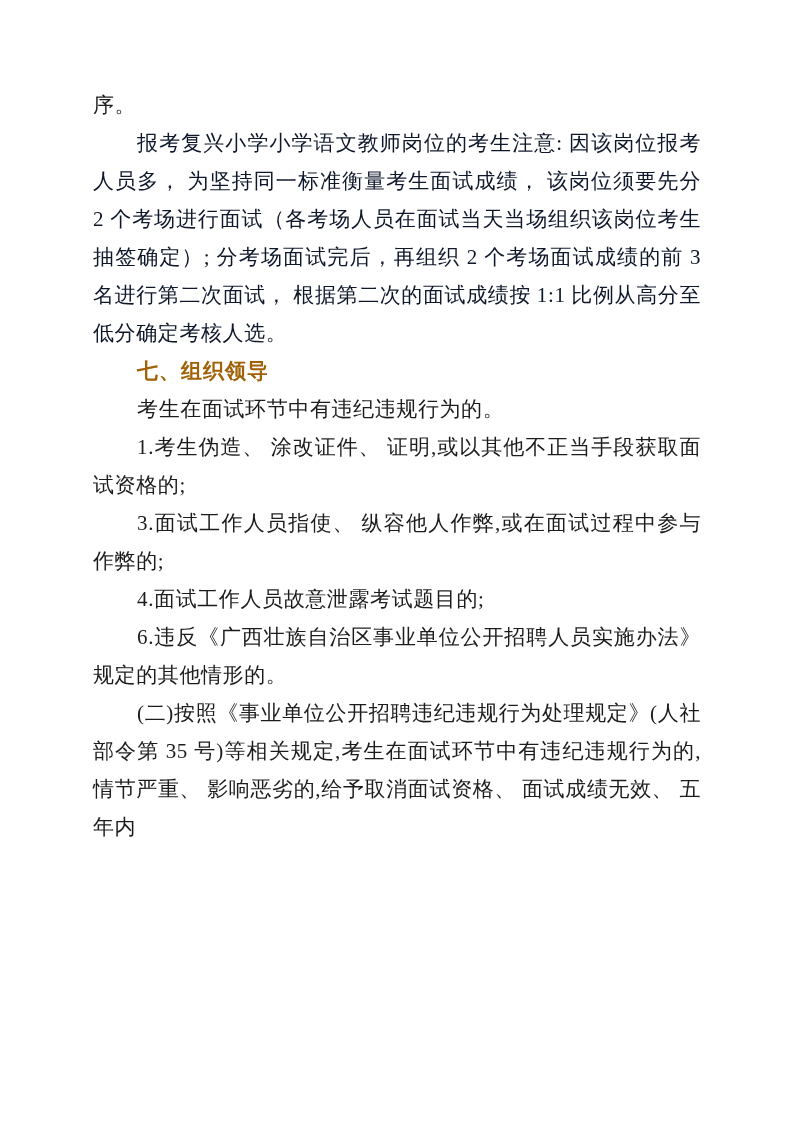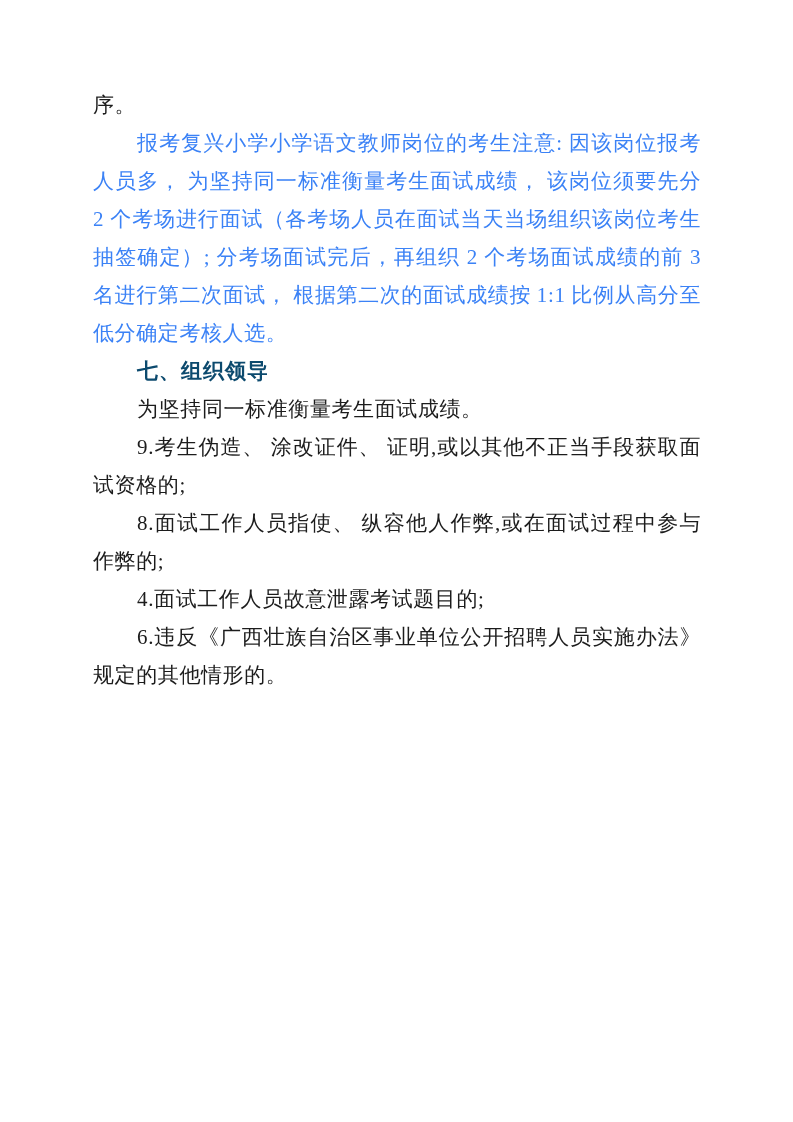--- a/index.html
+++ b/index.html
@@ -23,52 +23,53 @@
   }
   .para {
     margin: 0;
     text-align: justify;
     text-align-last: left;
   }
   .indent {
     text-indent: 2.1em;
   }
   .red {
-    color: #3b82f6;
+    color: #0f172a;
   }
   .heading {
     margin: 0;
     font-family: "Liberation Sans", "DejaVu Sans", sans-serif;
     font-weight: bold;
-    color: #0c4a6e;
+    color: #a16207;
     font-size: 21px;
     line-height: 38px;
     text-indent: 2.1em;
     letter-spacing: 1px;
   }
 </style>
 </head>
 <body>
 
 <div class="page">
 
   <p class="para">序。</p>
 
   <p class="para indent red">报考复兴小学小学语文教师岗位的考生注意: 因该岗位报考人员多， 为坚持同一标准衡量考生面试成绩， 该岗位须要先分 2 个考场进行面试（各考场人员在面试当天当场组织该岗位考生抽签确定）; 分考场面试完后，再组织 2 个考场面试成绩的前 3 名进行第二次面试， 根据第二次的面试成绩按 1:1 比例从高分至低分确定考核人选。</p>
 
   <h2 class="heading">七、组织领导</h2>
 
 
-  <p class="para indent">为坚持同一标准衡量考生面试成绩。</p>
+  <p class="para indent">考生在面试环节中有违纪违规行为的。</p>
 
 
 
-  <p class="para indent">9.考生伪造、 涂改证件、 证明,或以其他不正当手段获取面试资格的;</p>
+  <p class="para indent">1.考生伪造、 涂改证件、 证明,或以其他不正当手段获取面试资格的;</p>
 
 
-  <p class="para indent">8.面试工作人员指使、 纵容他人作弊,或在面试过程中参与作弊的;</p>
+  <p class="para indent">3.面试工作人员指使、 纵容他人作弊,或在面试过程中参与作弊的;</p>
 
   <p class="para indent">4.面试工作人员故意泄露考试题目的;</p>
 
   <p class="para indent">6.违反《广西壮族自治区事业单位公开招聘人员实施办法》规定的其他情形的。</p>
 
+  <p class="para indent">(二)按照《事业单位公开招聘违纪违规行为处理规定》(人社部令第 35 号)等相关规定,考生在面试环节中有违纪违规行为的,情节严重、 影响恶劣的,给予取消面试资格、 面试成绩无效、 五年内</p>
 
 </div>
 
 </body></html>

